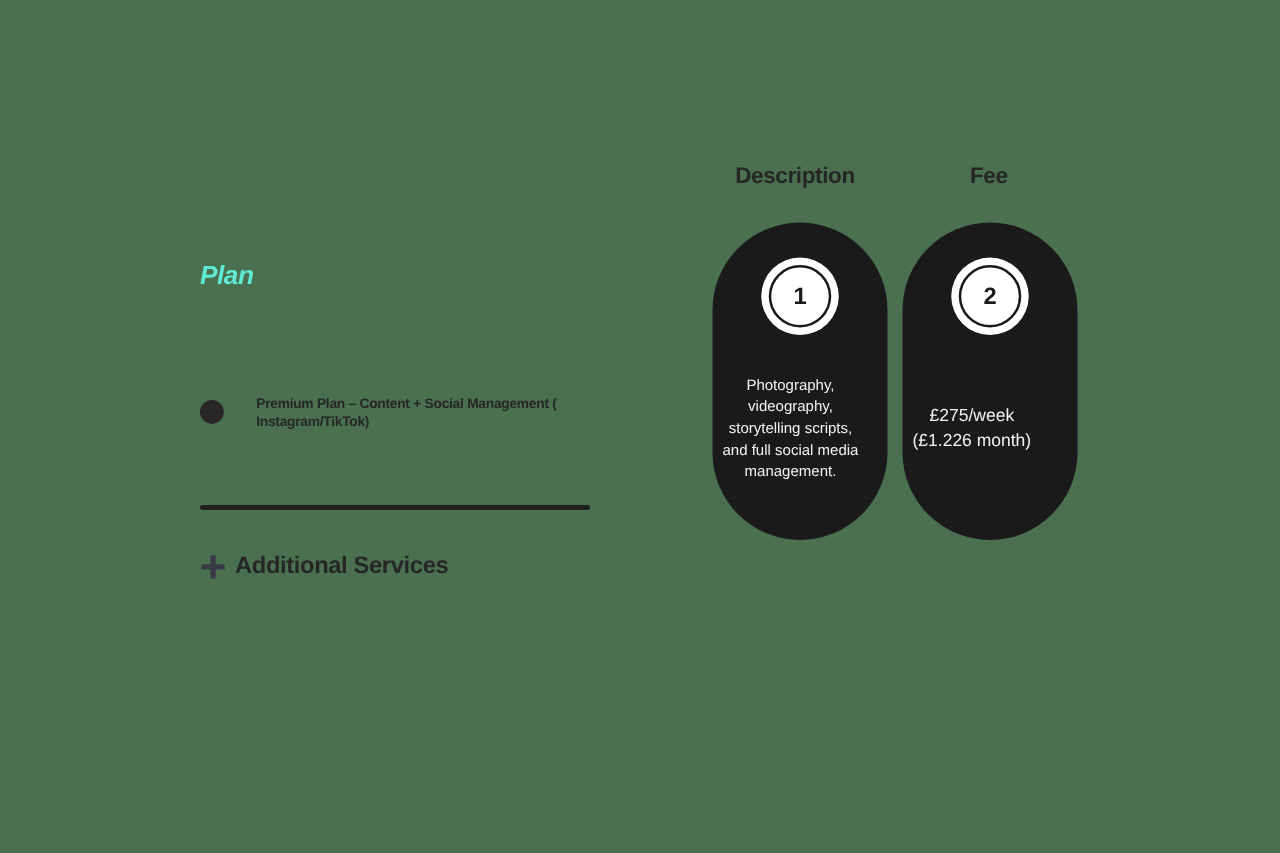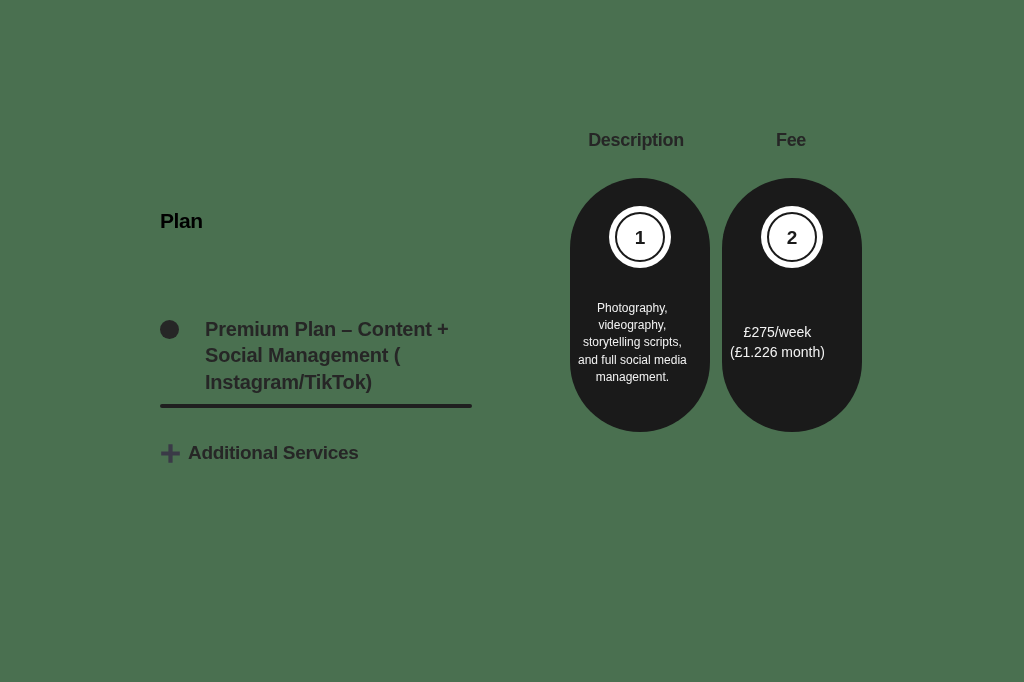--- a/index.html
+++ b/index.html
@@ -21,43 +21,44 @@
     inset: 0;
   }
 
   
   .plan-heading {
     position: absolute;
     left: 160px;
     top: 209px;
     font-size: 21px;
     font-weight: 700;
-    color: #000000;
+    color: #5eead4;
     letter-spacing: -0.4px;
+    font-style: italic;
   }
 
   .plan-row {
     position: absolute;
     left: 160px;
     top: 316px;
     width: 320px;
     display: flex;
     align-items: flex-start;
   }
   .bullet-dot {
     width: 19px;
     height: 19px;
     border-radius: 50%;
     background: #262626;
     flex: 0 0 auto;
     margin-top: 4px;
   }
   .plan-row-label {
     margin-left: 26px;
-    font-size: 20px;
+    font-size: 11px;
     font-weight: 600;
     color: #262626;
     line-height: 1.32;
     letter-spacing: -0.2px;
   }
 
   .divider {
     position: absolute;
     left: 160px;
     top: 404px;

